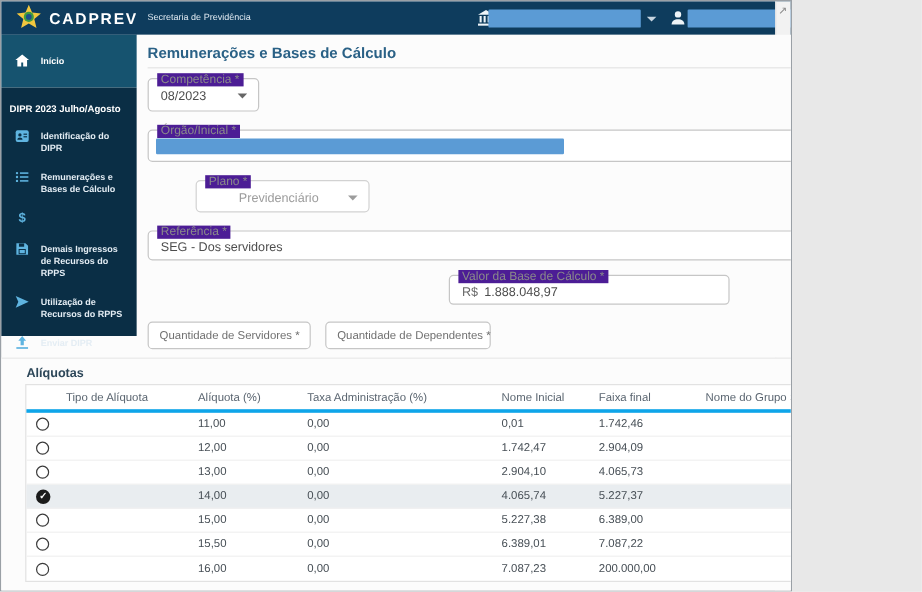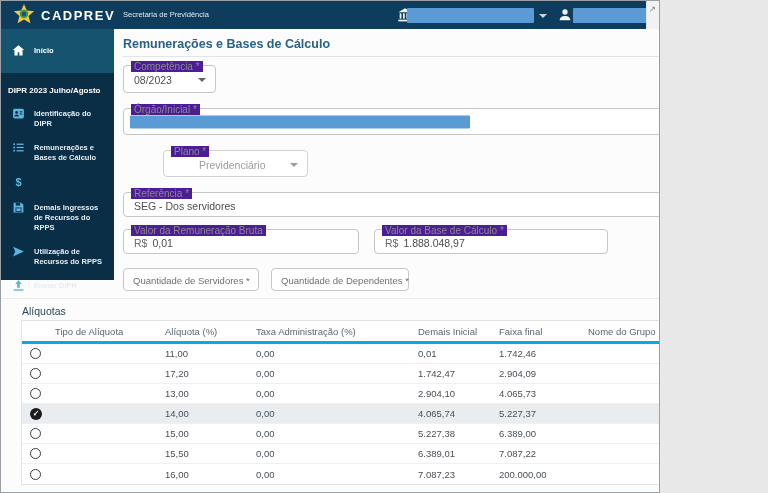--- a/index.html
+++ b/index.html
@@ -52,21 +52,21 @@
   .field.disabled .fvalue { color:#9c9c9c;padding-left:25px; }
   .field.disabled .fcaret { border-top-color:#9c9c9c; }
   .field .inline-label { position:absolute; left:9px; top:50%; transform:translateY(-50%);
                          font-size:9.5px; color:#6f6f6f; white-space:nowrap; }
   .field .redact-in { position:absolute; left:6px; top:50%; transform:translateY(-50%);
                       height:13px; background:#5b9bd5; border-radius:1px; }
 
   
   .aliquotas { position:absolute; left:0; top:297px; width:755px; height:196px;
                background:#fcfcfc; border-top:1px solid #e9e9e9; }
-  .aliq-title { position:absolute; left:21px; top:6px; font-size:10.5px; font-weight:normal; color:#2d4759; }
+  .aliq-title { position:absolute; left:21px; top:6px; font-size:10.5px; font-weight:bold; color:#2d4759; }
   .aliq-table { position:absolute; left:20px; top:21px; width:727px; border:1px solid #e2e2e2; background:#fff; }
   .t-row { display:grid; grid-template-columns:26px 110px 91px 162px 81px 89px 1fr; align-items:center; }
   .t-head { height:23px; border-bottom:3px solid #0ea5e9; }
   .t-head .t-cell { font-size:9.5px; color:#5a6570; }
   .t-body-row { height:20px; border-bottom:1px solid #f0f0f0; }
   .t-body-row:last-child { border-bottom:none; }
   .t-body-row.selected { background:#e9edf0; }
   .t-cell { padding-left:7px; font-size:9.5px; color:#474f56; white-space:nowrap; overflow:hidden; }
   .radio { width:11px; height:11px; border:1.5px solid #3c3c3c; border-radius:50%;
            margin-left:8px; cursor:pointer; background:#fff; }
@@ -203,24 +203,20 @@
       <span class="fvalue">Previdenciário</span>
       <span class="fcaret"></span>
     </div>
 
     <div class="field" style="left:9px; top:163px; width:618px; height:25px;">
       <span class="flabel">Referência *</span>
       <span class="fvalue">SEG - Dos servidores</span>
       <span class="fcaret"></span>
     </div>
 
-    <div class="field" style="left:9px; top:200px; width:236px; height:25px;">
-      <span class="flabel">Valor da Remuneração Bruta</span>
-      <span class="fvalue"><span class="fprefix">R$</span><span>0,01</span></span>
-    </div>
 
     <div class="field" style="left:260px; top:200px; width:234px; height:25px;">
       <span class="flabel">Valor da Base de Cálculo *</span>
       <span class="fvalue"><span class="fprefix">R$</span><span>1.888.048,97</span></span>
     </div>
 
     <div class="field" style="left:157px; top:239px; width:138px; height:23px;">
       <span class="inline-label">Quantidade de Dependentes *</span>
     </div>
 
@@ -230,42 +226,42 @@
   </main>
 
   <section class="aliquotas">
     <div class="aliq-title">Alíquotas</div>
     <div class="aliq-table">
       <div class="t-row t-head">
         <div class="t-cell"></div>
         <div class="t-cell">Tipo de Alíquota</div>
         <div class="t-cell">Alíquota (%)</div>
         <div class="t-cell">Taxa Administração (%)</div>
-        <div class="t-cell">Demais Inicial</div>
+        <div class="t-cell">Nome Inicial</div>
         <div class="t-cell">Faixa final</div>
         <div class="t-cell">Nome do Grupo Servidor</div>
       </div>
       <div id="aliquota-rows">
           <div class="t-row t-body-row">
             <div>
               <div class="radio"></div>
             </div>
             <div class="t-cell"></div>
             <div class="t-cell">11,00</div>
             <div class="t-cell">0,00</div>
             <div class="t-cell">0,01</div>
             <div class="t-cell">1.742,46</div>
             <div class="t-cell"></div>
           </div>
           <div class="t-row t-body-row">
             <div>
               <div class="radio"></div>
             </div>
             <div class="t-cell"></div>
-            <div class="t-cell">17,20</div>
+            <div class="t-cell">12,00</div>
             <div class="t-cell">0,00</div>
             <div class="t-cell">1.742,47</div>
             <div class="t-cell">2.904,09</div>
             <div class="t-cell"></div>
           </div>
           <div class="t-row t-body-row">
             <div>
               <div class="radio"></div>
             </div>
             <div class="t-cell"></div>

